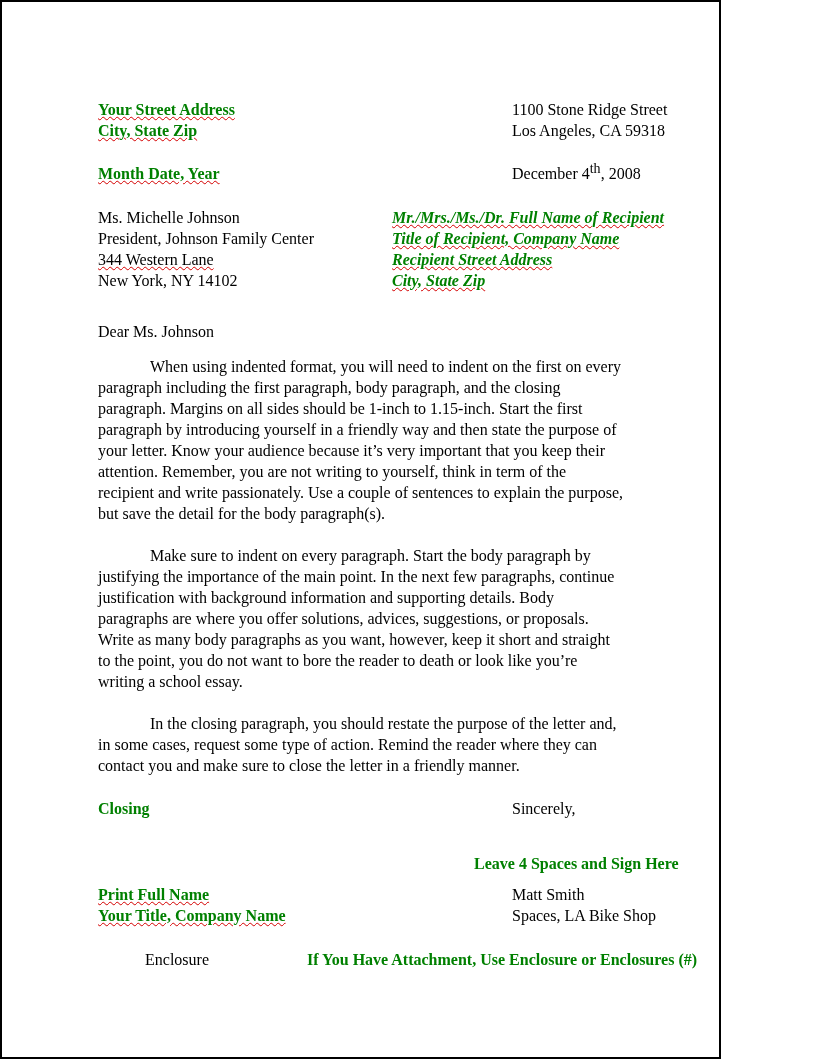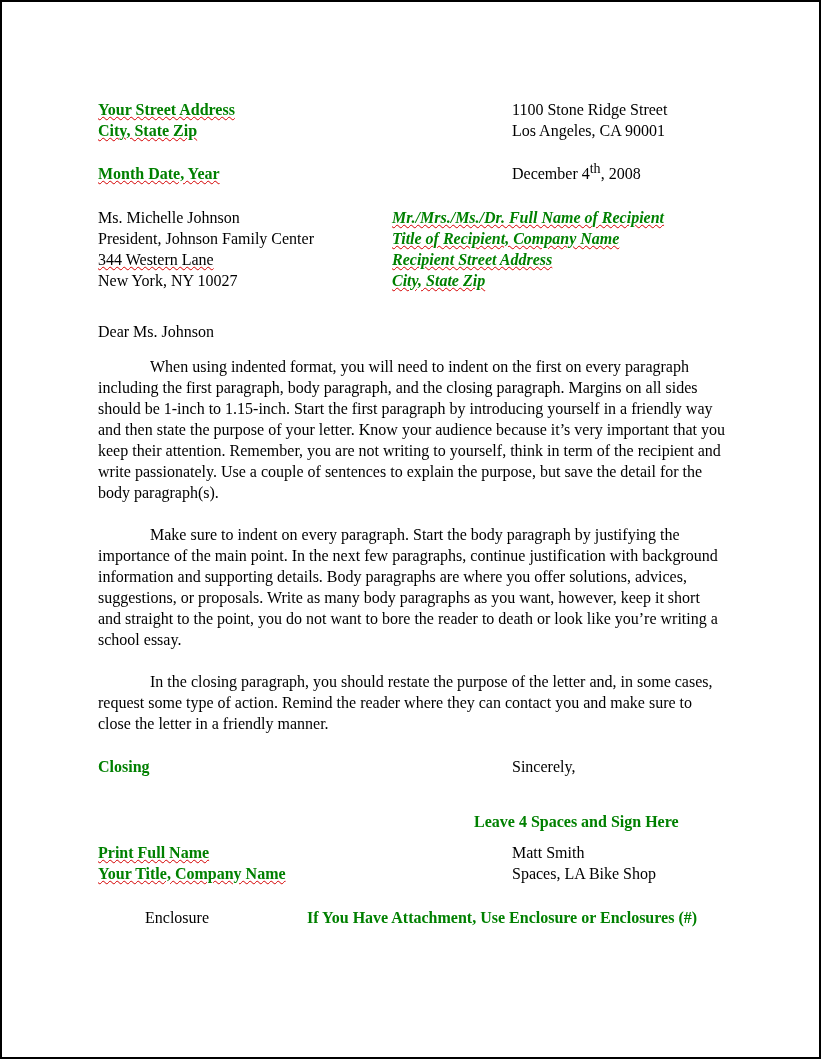--- a/index.html
+++ b/index.html
@@ -1,18 +1,18 @@
 <!DOCTYPE html>
 <html><head>
 <meta charset="utf-8">
 <style>
   html, body { margin: 0; padding: 0; background: #ffffff; }
   .page {
     position: relative;
-    width: 821px;
+    width: 721px;
     height: 1059px;
     box-sizing: border-box;
     background: #ffffff;
     border: 2px solid #000000;
     font-family: "Liberation Serif", "DejaVu Serif", serif;
     font-size: 16px;
     line-height: 21px;
     color: #000000;
     overflow: hidden;
   }
@@ -52,41 +52,41 @@
 <div class="page">
   <div class="content">
 
     <div class="row">
       <div>
         <div class="line green"><span class="sq">Your Street Address</span></div>
         <div class="line green"><span class="sq">City, State Zip</span></div>
       </div>
       <div class="right-col">
         <div class="line">1100 Stone Ridge Street</div>
-        <div class="line">Los Angeles, CA 90001</div>
+        <div class="line">Los Angeles, CA 59318</div>
       </div>
     </div>
 
     <div class="gap-s"></div>
 
     <div class="row">
       <div class="line green"><span class="sq">Month Date, Year</span></div>
       <div class="right-col line">
         <span>December 4</span><sup class="th">th</sup><span>, 2008</span>
       </div>
     </div>
 
     <div class="gap-m"></div>
 
     <div class="row">
       <div>
         <div class="line">Ms. Michelle Johnson</div>
         <div class="line">President, Johnson Family Center</div>
         <div class="line"><span class="sq">344 Western Lane</span></div>
-        <div class="line">New York, NY 10027</div>
+        <div class="line">New York, NY 14102</div>
       </div>
       <div class="right-col-recipient">
         <div class="line green"><span class="sq">Mr./Mrs./Ms./Dr. Full Name of Recipient</span></div>
         <div class="line green"><span class="sq">Title of Recipient, Company Name</span></div>
         <div class="line green"><span class="sq">Recipient Street Address</span></div>
         <div class="line green"><span class="sq">City, State Zip</span></div>
       </div>
     </div>
 
     <div class="gap-l"></div>

